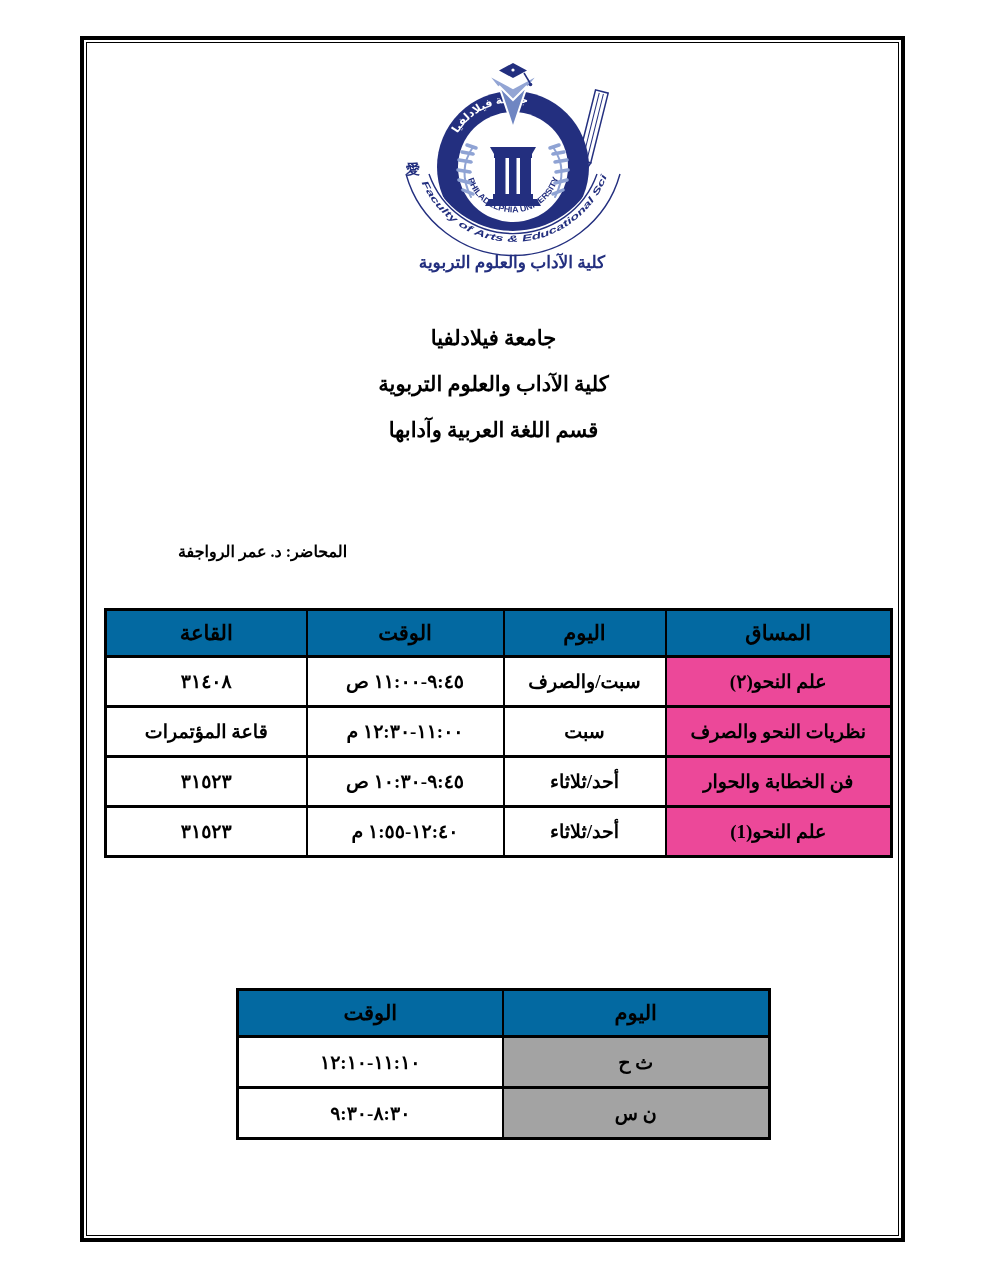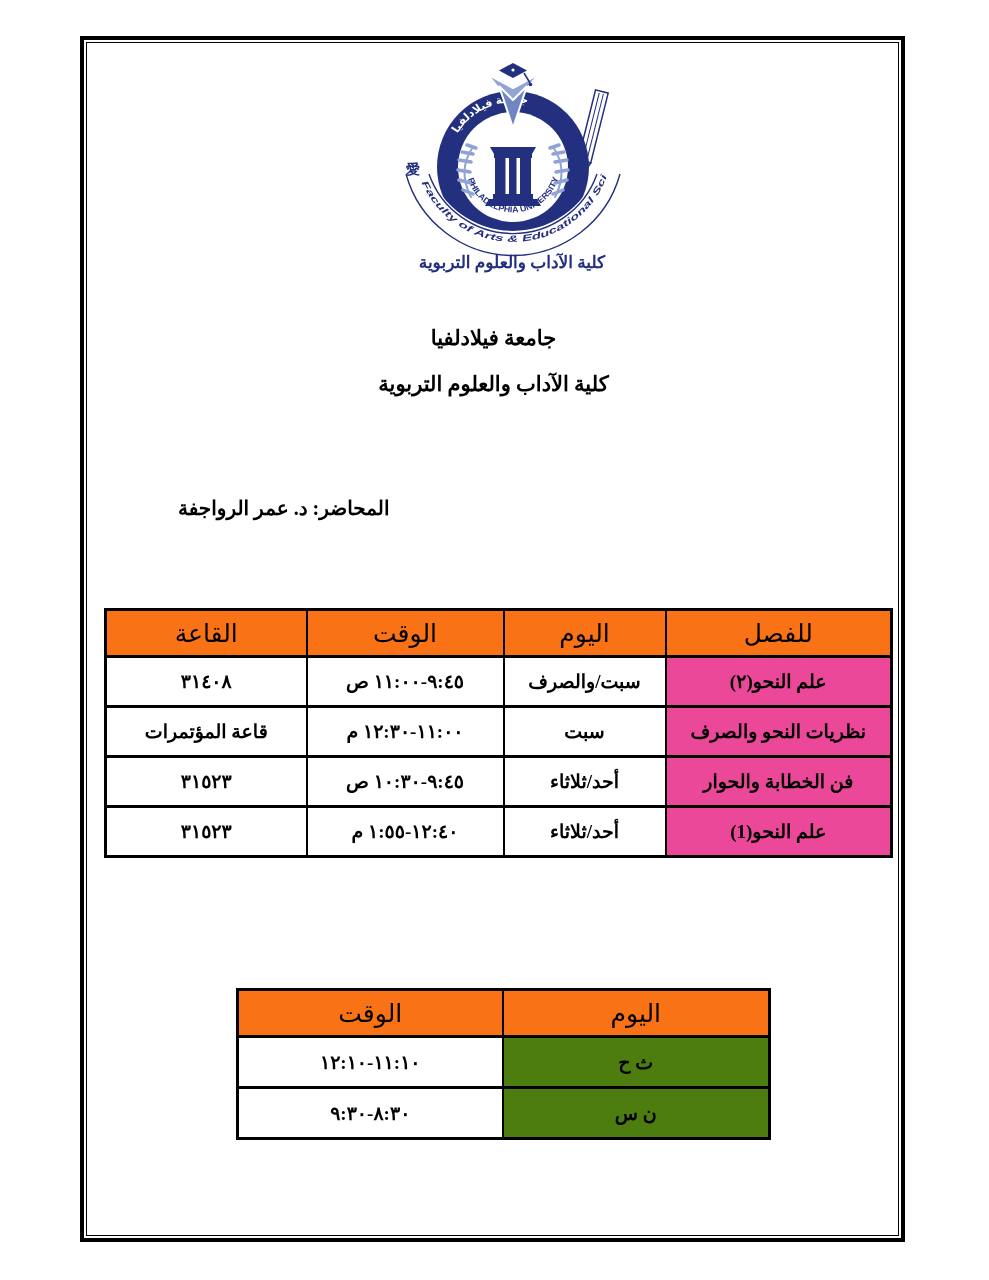--- a/index.html
+++ b/index.html
@@ -9,38 +9,38 @@
     overflow:hidden;
   }
   
   .frame{position:absolute;left:80px;top:36px;width:825px;height:1206px;
     border:4px solid #000;box-sizing:border-box;}
   .frame-inner{position:absolute;inset:2px;border:1px solid #000;}
 
   .center-line{position:absolute;left:92px;width:803px;text-align:center;direction:rtl;white-space:nowrap;}
   .hdr{font-size:21px;}
   .title{font-size:25px;}
-  .lecturer{position:absolute;left:178px;top:496px;direction:rtl;font-size:20px;white-space:nowrap;}
+  .lecturer{position:absolute;left:178px;top:542px;direction:rtl;font-size:16px;white-space:nowrap;}
   .logo-caption{position:absolute;left:312px;top:252px;width:400px;text-align:center;
     direction:rtl;font-size:17px;color:#232F7F;}
 
   .logo-svg{position:absolute;left:405px;top:62px;}
 
   table{border-collapse:collapse;table-layout:fixed;position:absolute;direction:rtl;
     border:3px solid #000;}
   th,td{border:2px solid #000;border-top-width:3px;border-bottom-width:3px;
     text-align:center;vertical-align:middle;padding:0 4px;overflow:hidden;}
-  th{background:#f97316;font-size:25px;font-weight:normal;height:44px;}
+  th{background:#0369a1;font-size:21px;font-weight:bold;height:44px;}
   td{background:#fff;font-size:19px;font-weight:bold;}
   .t1{left:104px;top:608px;width:786px;}
   .t1 td{height:47px;}
   .t1 td.course{background:#ec4899;}
   .t2{left:236px;top:988px;width:532px;}
   .t2 td{height:48px;}
-  .t2 td.day{background:#4d7c0f;}
+  .t2 td.day{background:#a3a3a3;}
   .office-heading{top:901px;font-size:21px;}
 
   .svgtxt{font-family:"Liberation Sans","DejaVu Sans",sans-serif;font-weight:bold;}
 </style>
 </head>
 <body>
 
 <div class="page">
 
   <div class="frame">
@@ -120,32 +120,33 @@
       <circle cx="108" cy="8" r="1.6" fill="#fff"></circle>
       <line x1="119" y1="11" x2="125" y2="21" stroke="#232F7F" stroke-width="1.5"></line>
       <circle cx="125.5" cy="22.5" r="1.8" fill="#232F7F"></circle>
     </g>
   </svg>
 
   <div class="logo-caption">كلية الآداب والعلوم التربوية</div>
 
   <div class="center-line hdr" style="top:326px">جامعة فيلادلفيا</div>
   <div class="center-line hdr" style="top:372px">كلية الآداب والعلوم التربوية</div>
+  <div class="center-line hdr" style="top:418px">قسم اللغة العربية وآدابها</div>
   <div class="lecturer">المحاضر: د. عمر الرواجفة</div>
 
   <table class="t1" dir="rtl">
     <colgroup>
       <col style="width:226px">
         <col style="width:162px">
         <col style="width:197px">
         <col style="width:201px">
     </colgroup>
     <thead>
       <tr>
-        <th>للفصل</th>
+        <th>المساق</th>
         <th>اليوم</th>
         <th>الوقت</th>
         <th>القاعة</th>
       </tr>
     </thead>
     <tbody>
       <tr>
         <td class="course">علم النحو(٢)</td>
         <td>سبت/والصرف</td>
         <td>٩:٤٥-١١:٠٠ ص</td>

